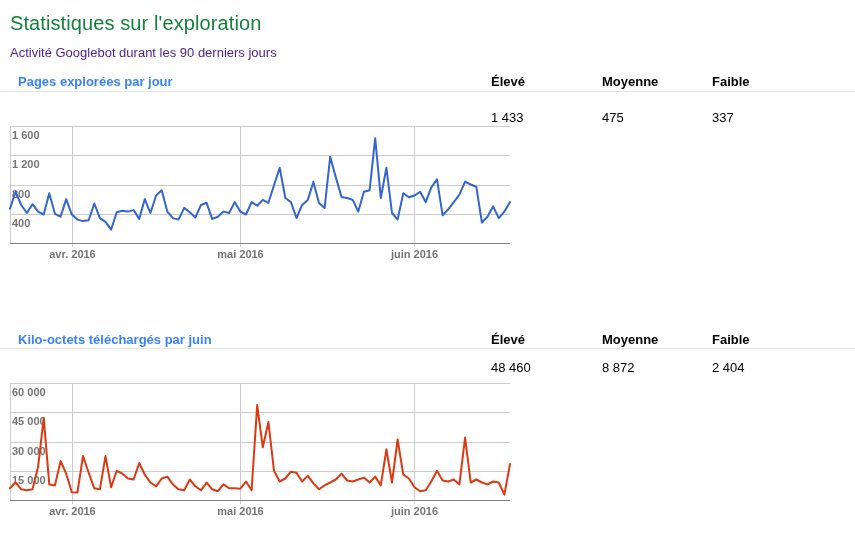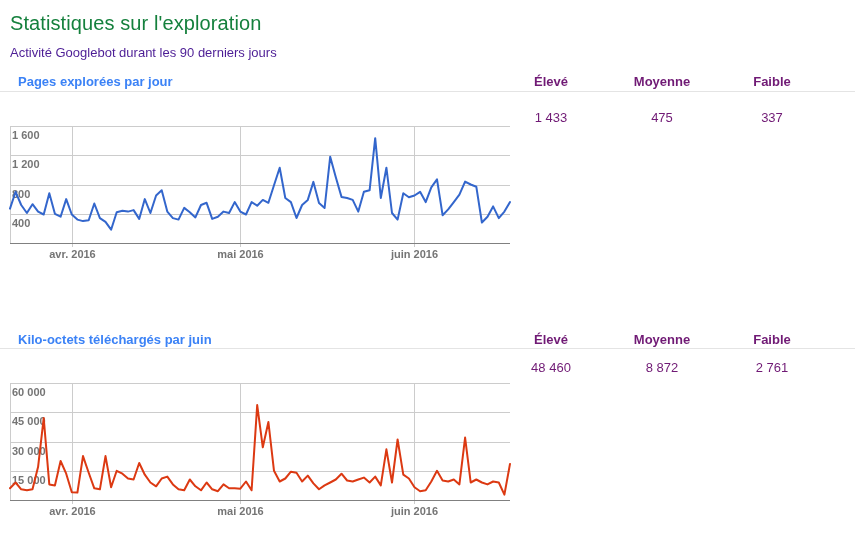--- a/index.html
+++ b/index.html
@@ -18,22 +18,22 @@
   }
   .page-subtitle {
     position: absolute; left: 10px; top: 45px;
     font-size: 13px; color: #4c1d95;
   }
   .section-label {
     position: absolute; left: 10px;
     font-size: 13px; font-weight: bold; color: #3b82f6; margin-left: 8px;
   }
   .col {
-    position: absolute; width: 120px; text-align: center;
-    font-size: 13px; color: #701a75;
+    position: absolute; width: 120px; text-align: left;
+    font-size: 13px; color: #000000;
   }
   .col.hdr { font-weight: bold; }
   .col-high { right: 244px; }
   .col-avg  { right: 133px; }
   .col-low  { right: 23px;  }
   .row-s1-hdr { top: 74px; }
   .row-s1-val { top: 104px; margin-top: 6px; }
   .row-s2-hdr { top: 332px; }
   .row-s2-val { top: 360px; }
   .separator {
@@ -86,21 +86,21 @@
     <polyline points="0.0,88.6 5.6,71.8 11.2,85.0 16.9,93.0 22.5,84.2 28.1,91.6 33.7,94.5 39.3,73.3 44.9,93.8 50.6,96.7 56.2,79.1 61.8,94.5 67.4,99.6 73.0,101.1 78.7,100.3 84.3,83.5 89.9,98.1 95.5,101.8 101.1,109.7 106.7,92.3 112.4,90.8 118.0,91.6 123.6,90.1 129.2,98.9 134.8,79.1 140.4,93.0 146.1,75.5 151.7,70.3 157.3,91.6 162.9,98.1 168.5,99.6 174.2,87.9 179.8,92.3 185.4,97.4 191.0,85.0 196.6,82.8 202.2,98.9 207.9,96.7 213.5,91.6 219.1,93.0 224.7,82.1 230.3,91.6 236.0,94.5 241.6,82.1 247.2,85.7 252.8,79.9 258.4,82.8 264.0,65.2 269.7,47.7 275.3,78.0 280.9,82.1 286.5,98.0 292.1,85.0 297.8,79.9 303.4,61.9 309.0,83.0 314.6,88.0 320.2,36.7 325.8,57.2 331.5,76.9 337.1,78.0 342.7,79.9 348.3,91.6 353.9,71.8 359.6,70.3 365.2,18.2 370.8,78.0 376.4,47.7 382.0,93.0 387.6,99.6 393.3,73.3 398.9,77.3 404.5,75.5 410.1,71.8 415.7,82.1 421.3,67.4 427.0,59.3 432.6,95.2 438.2,89.4 443.8,82.1 449.4,74.7 455.1,61.6 460.7,64.5 466.3,66.7 471.9,102.5 477.5,96.7 483.1,86.4 488.8,98.1 494.4,91.6 500.0,82.1" fill="none" stroke="#3366cc" stroke-width="2" stroke-linejoin="round" stroke-linecap="round"></polyline>
   </svg>
 
 <div class="section-label row-s2-hdr">Kilo-octets téléchargés par juin</div>
 <div class="col hdr col-high row-s2-hdr">Élevé</div>
 <div class="col hdr col-avg row-s2-hdr">Moyenne</div>
 <div class="col hdr col-low row-s2-hdr">Faible</div>
 <div class="separator sep-2"></div>
 <div class="col col-high row-s2-val">48 460</div>
 <div class="col col-avg row-s2-val">8 872</div>
-<div class="col col-low row-s2-val">2 761</div>
+<div class="col col-low row-s2-val">2 404</div>
 <svg class="chart chart-2" width="504" height="145">
     <line x1="0" x2="500" y1="94.5" y2="94.5" stroke="#cccccc" stroke-width="1" shape-rendering="crispEdges"></line>
     <text x="2" y="106.5" font-size="11" font-weight="bold" fill="#757575">15 000</text>
     <line x1="0" x2="500" y1="65.5" y2="65.5" stroke="#cccccc" stroke-width="1" shape-rendering="crispEdges"></line>
     <text x="2" y="77.5" font-size="11" font-weight="bold" fill="#757575">30 000</text>
     <line x1="0" x2="500" y1="35.5" y2="35.5" stroke="#cccccc" stroke-width="1" shape-rendering="crispEdges"></line>
     <text x="2" y="47.5" font-size="11" font-weight="bold" fill="#757575">45 000</text>
     <line x1="0" x2="500" y1="6.5" y2="6.5" stroke="#cccccc" stroke-width="1" shape-rendering="crispEdges"></line>
     <text x="2" y="18.5" font-size="11" font-weight="bold" fill="#757575">60 000</text>
     <line x1="62.5" x2="62.5" y1="6" y2="123" stroke="#cccccc" stroke-width="1" shape-rendering="crispEdges"></line>

